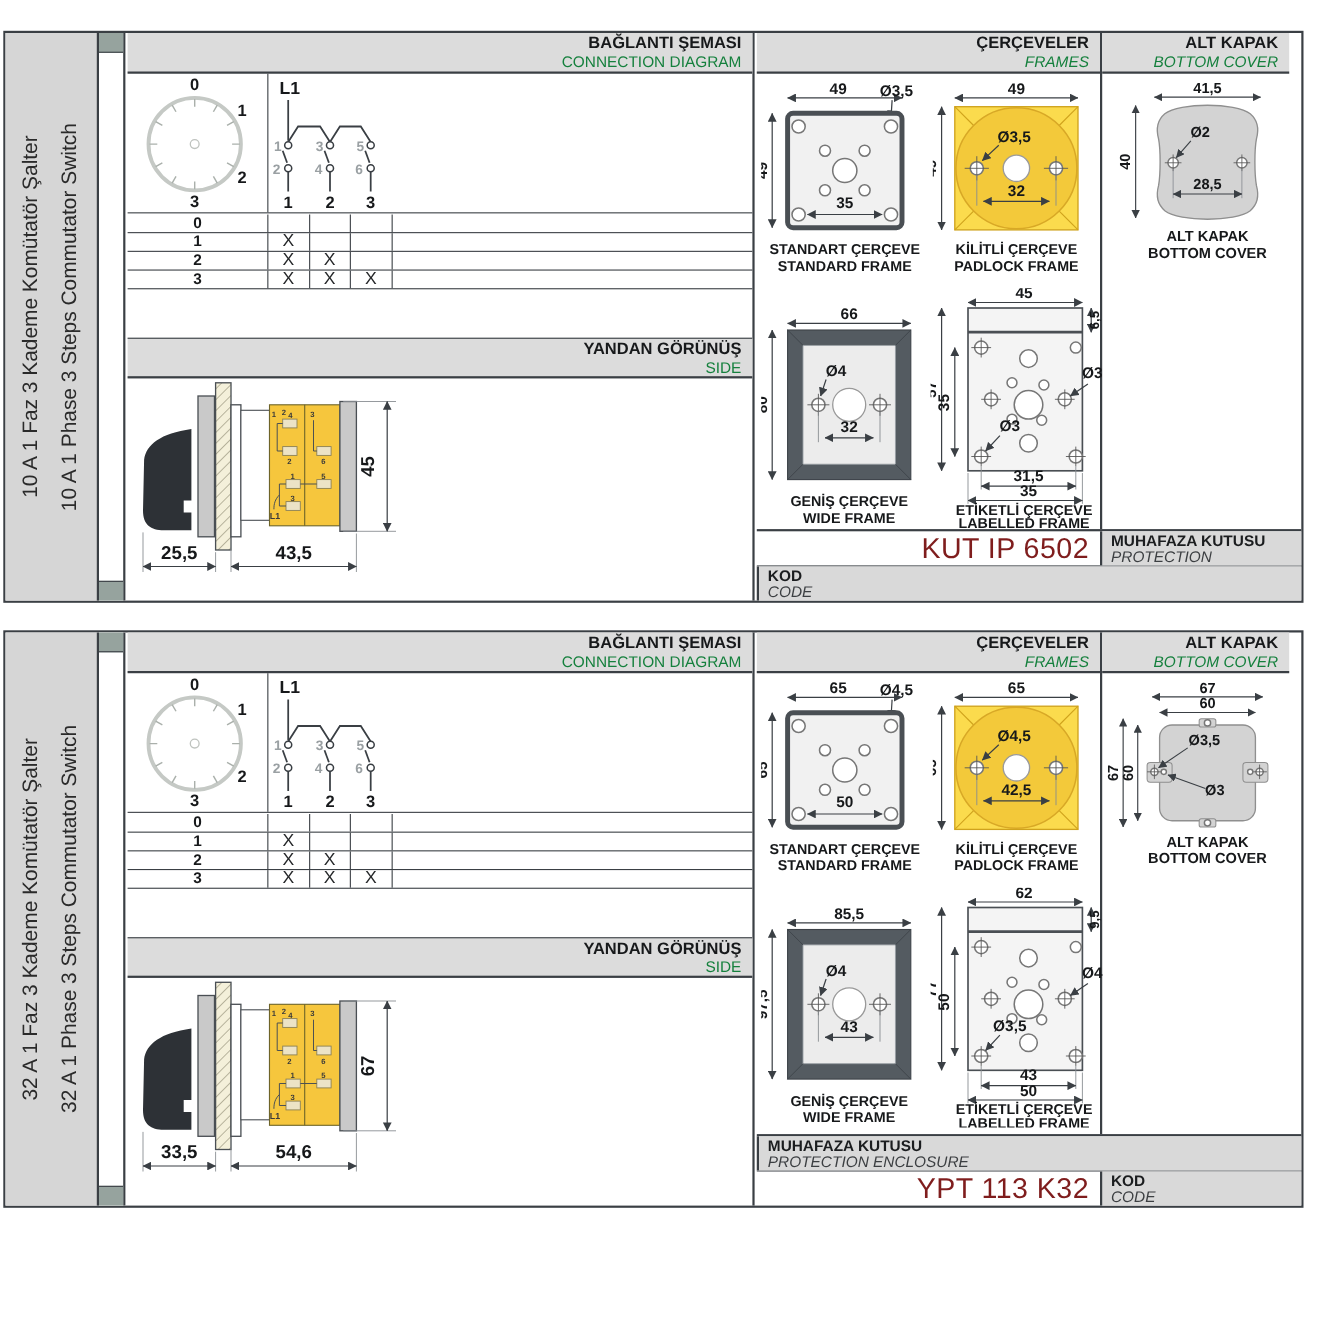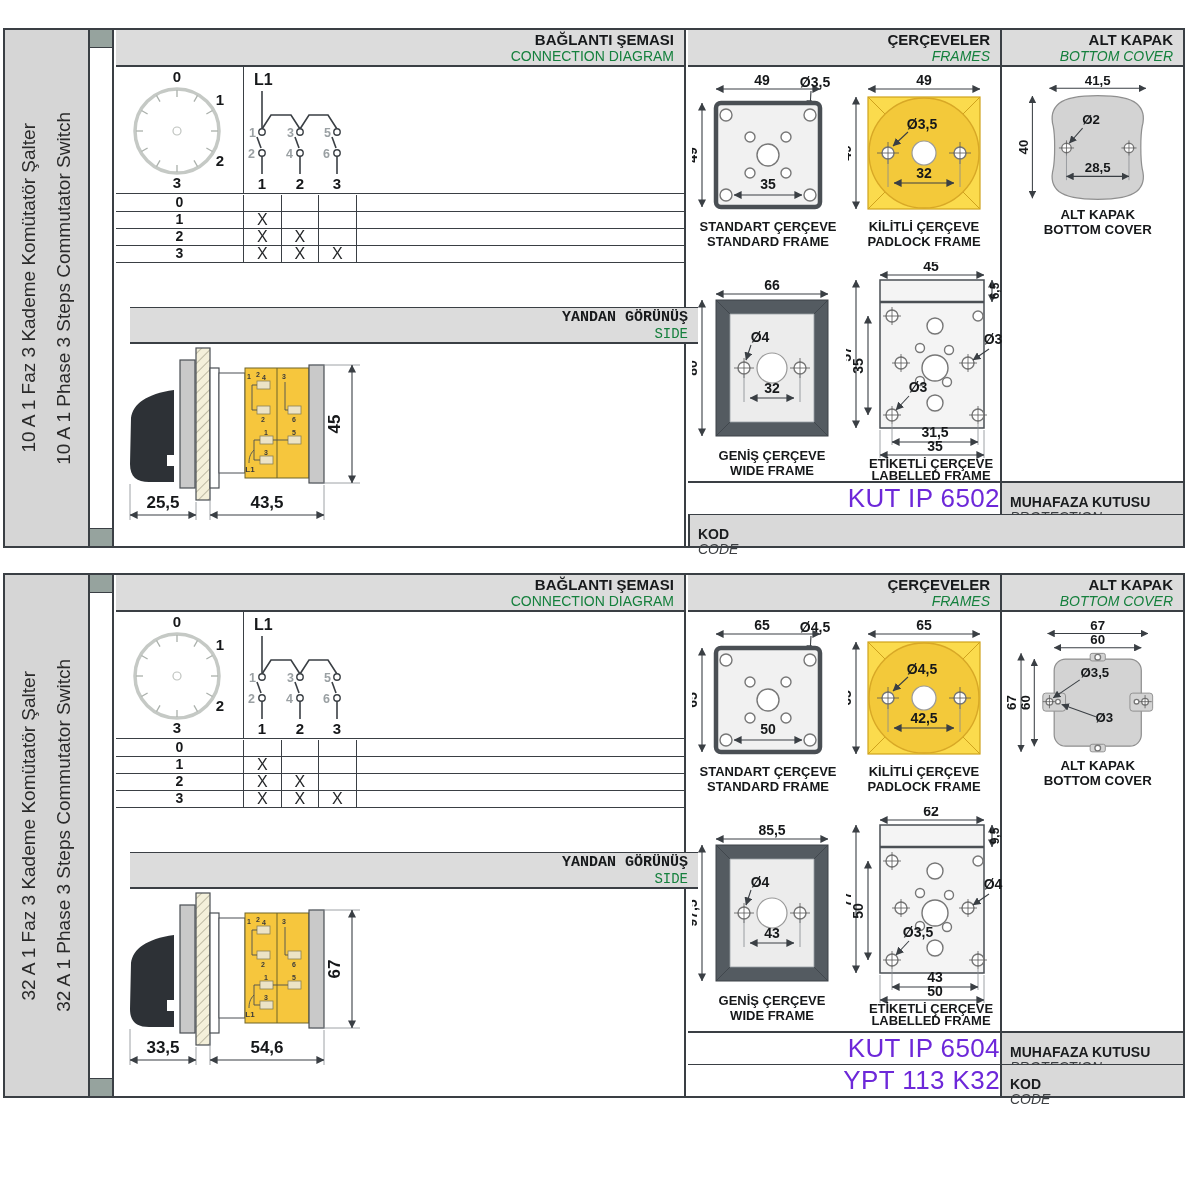--- a/index.html
+++ b/index.html
@@ -8,45 +8,45 @@
   .sidebar{position:absolute;left:0;top:0;bottom:0;width:83px;background:#d6d6d6;border-right:2px solid #3a3f44;display:flex;flex-direction:row;justify-content:center;align-items:center;gap:13px;}
   .vtext{writing-mode:vertical-rl;transform:rotate(180deg);font-size:19px;color:#2a2a2a;white-space:nowrap;}
   .strip{position:absolute;left:85px;top:0;bottom:0;width:24px;border-right:2px solid #3a3f44;background:#fff;box-sizing:border-box;}
   .sq{position:absolute;left:0;width:100%;height:18px;background:#96a39e;box-sizing:border-box;}
   .sq.top{top:0;border-bottom:1.5px solid #3a3f44;}
   .sq.bot{bottom:0;border-top:1.5px solid #3a3f44;}
   .content{position:absolute;left:111px;top:0;right:0;bottom:0;}
   .col{position:absolute;top:0;box-sizing:border-box;}
   .conncol{left:0;bottom:0;width:570px;border-right:2px solid #3a3f44;}
   .framescol{left:572px;bottom:65px;width:314px;border-right:2px solid #3a3f44;}
-  .covercol{left:886px;bottom:65px;right:0;}
+  .covercol{left:886px;bottom:65px;right:11px;}
   .hdr{height:37px;background:#dcdcdc;border-bottom:2px solid #3a3f44;text-align:right;padding:2px 10px 0 0;box-sizing:border-box;}
   .ht{font-weight:bold;font-size:15px;color:#17191b;line-height:1.12;padding-left:36px;}
   .he{font-size:14px;color:#15803d;line-height:1.1;}
   .he.it{font-style:italic;text-align:right;}
   .diagram-row{position:absolute;top:37px;left:0;width:100%;height:127px;border-bottom:1.5px solid #3a3f44;display:flex;box-sizing:border-box;}
   .dial-cell{width:128px;border-right:1.5px solid #3a3f44;box-sizing:border-box;}
   .circuit-cell{flex:1;}
   .xtable{position:absolute;top:164.5px;left:0;width:100%;}
   .xrow{height:17px;display:flex;border-bottom:1.5px solid #3a3f44;box-sizing:border-box;}
   .xlabel{width:128px;border-right:1.5px solid #3a3f44;text-align:center;font-weight:bold;font-size:14px;line-height:15px;color:#17191b;box-sizing:border-box;}
   .xc{width:37.5px;border-right:1.5px solid #3a3f44;text-align:center;font-size:16px;line-height:15px;color:#26282a;box-sizing:border-box;}
   .xrest{flex:1;}
-  .side-hdr{position:absolute;top:277px;left:14px;width:100%;border-top:1.5px solid #3a3f44;box-sizing:border-box;font-family:Liberation Mono, monospace;}
+  .side-hdr{position:absolute;top:277px;left:0;width:100%;border-top:1.5px solid #3a3f44;box-sizing:border-box;}
   .side-area{position:absolute;top:314px;left:0;right:0;bottom:0;}
   .fstd{position:absolute;left:4px;top:45px;}
   .fpad{position:absolute;left:160px;top:45px;}
   .fwide{position:absolute;left:4px;top:250px;}
   .flab{position:absolute;left:158px;top:232px;}
   .coversvg{position:absolute;left:2px;top:45px;}
   .codes{position:absolute;left:572px;right:0;bottom:0;height:65px;border-top:2px solid #3a3f44;box-sizing:border-box;}
   .crow{height:31.5px;display:flex;box-sizing:border-box;}
   .crow.first{border-bottom:1.5px solid #3a3f44;}
-  .code-big{flex:0 0 312px;display:flex;align-items:center;justify-content:flex-end;font-size:26px;color:#6d28d9;letter-spacing:.4px;box-sizing:border-box;}
-  .code-lbl{flex:1;background:#d9d9d9;border-left:2px solid #3a3f44;padding:12px 0 0 8px;box-sizing:border-box;}
+  .code-big{flex:0 0 312px;display:flex;align-items:center;justify-content:flex-end;padding-right:10px;font-size:26px;color:#7f1d1d;letter-spacing:.4px;box-sizing:border-box;}
+  .code-lbl{flex:1;background:#d9d9d9;border-left:2px solid #3a3f44;padding:1px 0 0 8px;box-sizing:border-box;}
   .lt{font-weight:bold;font-size:14px;color:#1b1d1f;line-height:1.1;}
   .le{font-style:italic;font-size:14px;color:#3c3f42;line-height:1.05;}
   svg{display:block;}
   svg text{font-family:"Liberation Sans",sans-serif;}
   .dm{stroke:#3a3f44;stroke-width:1.1;}
   .ex{stroke:#878c91;stroke-width:.8;}
   .cw{stroke:#3a3f44;stroke-width:1.6;fill:none;}
   .tw{stroke:#4a4f54;stroke-width:.9;fill:none;}
   .ch{stroke:#555;stroke-width:.8;}
   .node{fill:#fff;stroke:#3a3f44;stroke-width:1.4;}
@@ -746,21 +746,20 @@
           <text class="d14" transform="rotate(-90 13 87)" x="13" y="87">67</text>
           <line class="dm" x1="32" y1="41" x2="32" y2="133" marker-start="url(#dimA)" marker-end="url(#dimA)"></line>
           <text class="d14" transform="rotate(-90 27 87)" x="27" y="87">60</text>
           <text class="lb" x="99" y="158" style="font-size:14px">ALT KAPAK</text>
           <text class="lb" x="99" y="174" style="font-size:14px">BOTTOM COVER</text>
         </svg>
       </div>
 
       <div class="codes">
         <div class="crow first">
-          <div class="code-big">KUT IP 6504</div>
           <div class="code-lbl">
             <div class="lt">MUHAFAZA KUTUSU</div>
             <div class="le">PROTECTION ENCLOSURE</div>
           </div>
         </div>
         <div class="crow">
           <div class="code-big">YPT 113 K32</div>
           <div class="code-lbl">
             <div class="lt">KOD</div>
             <div class="le">CODE</div>

